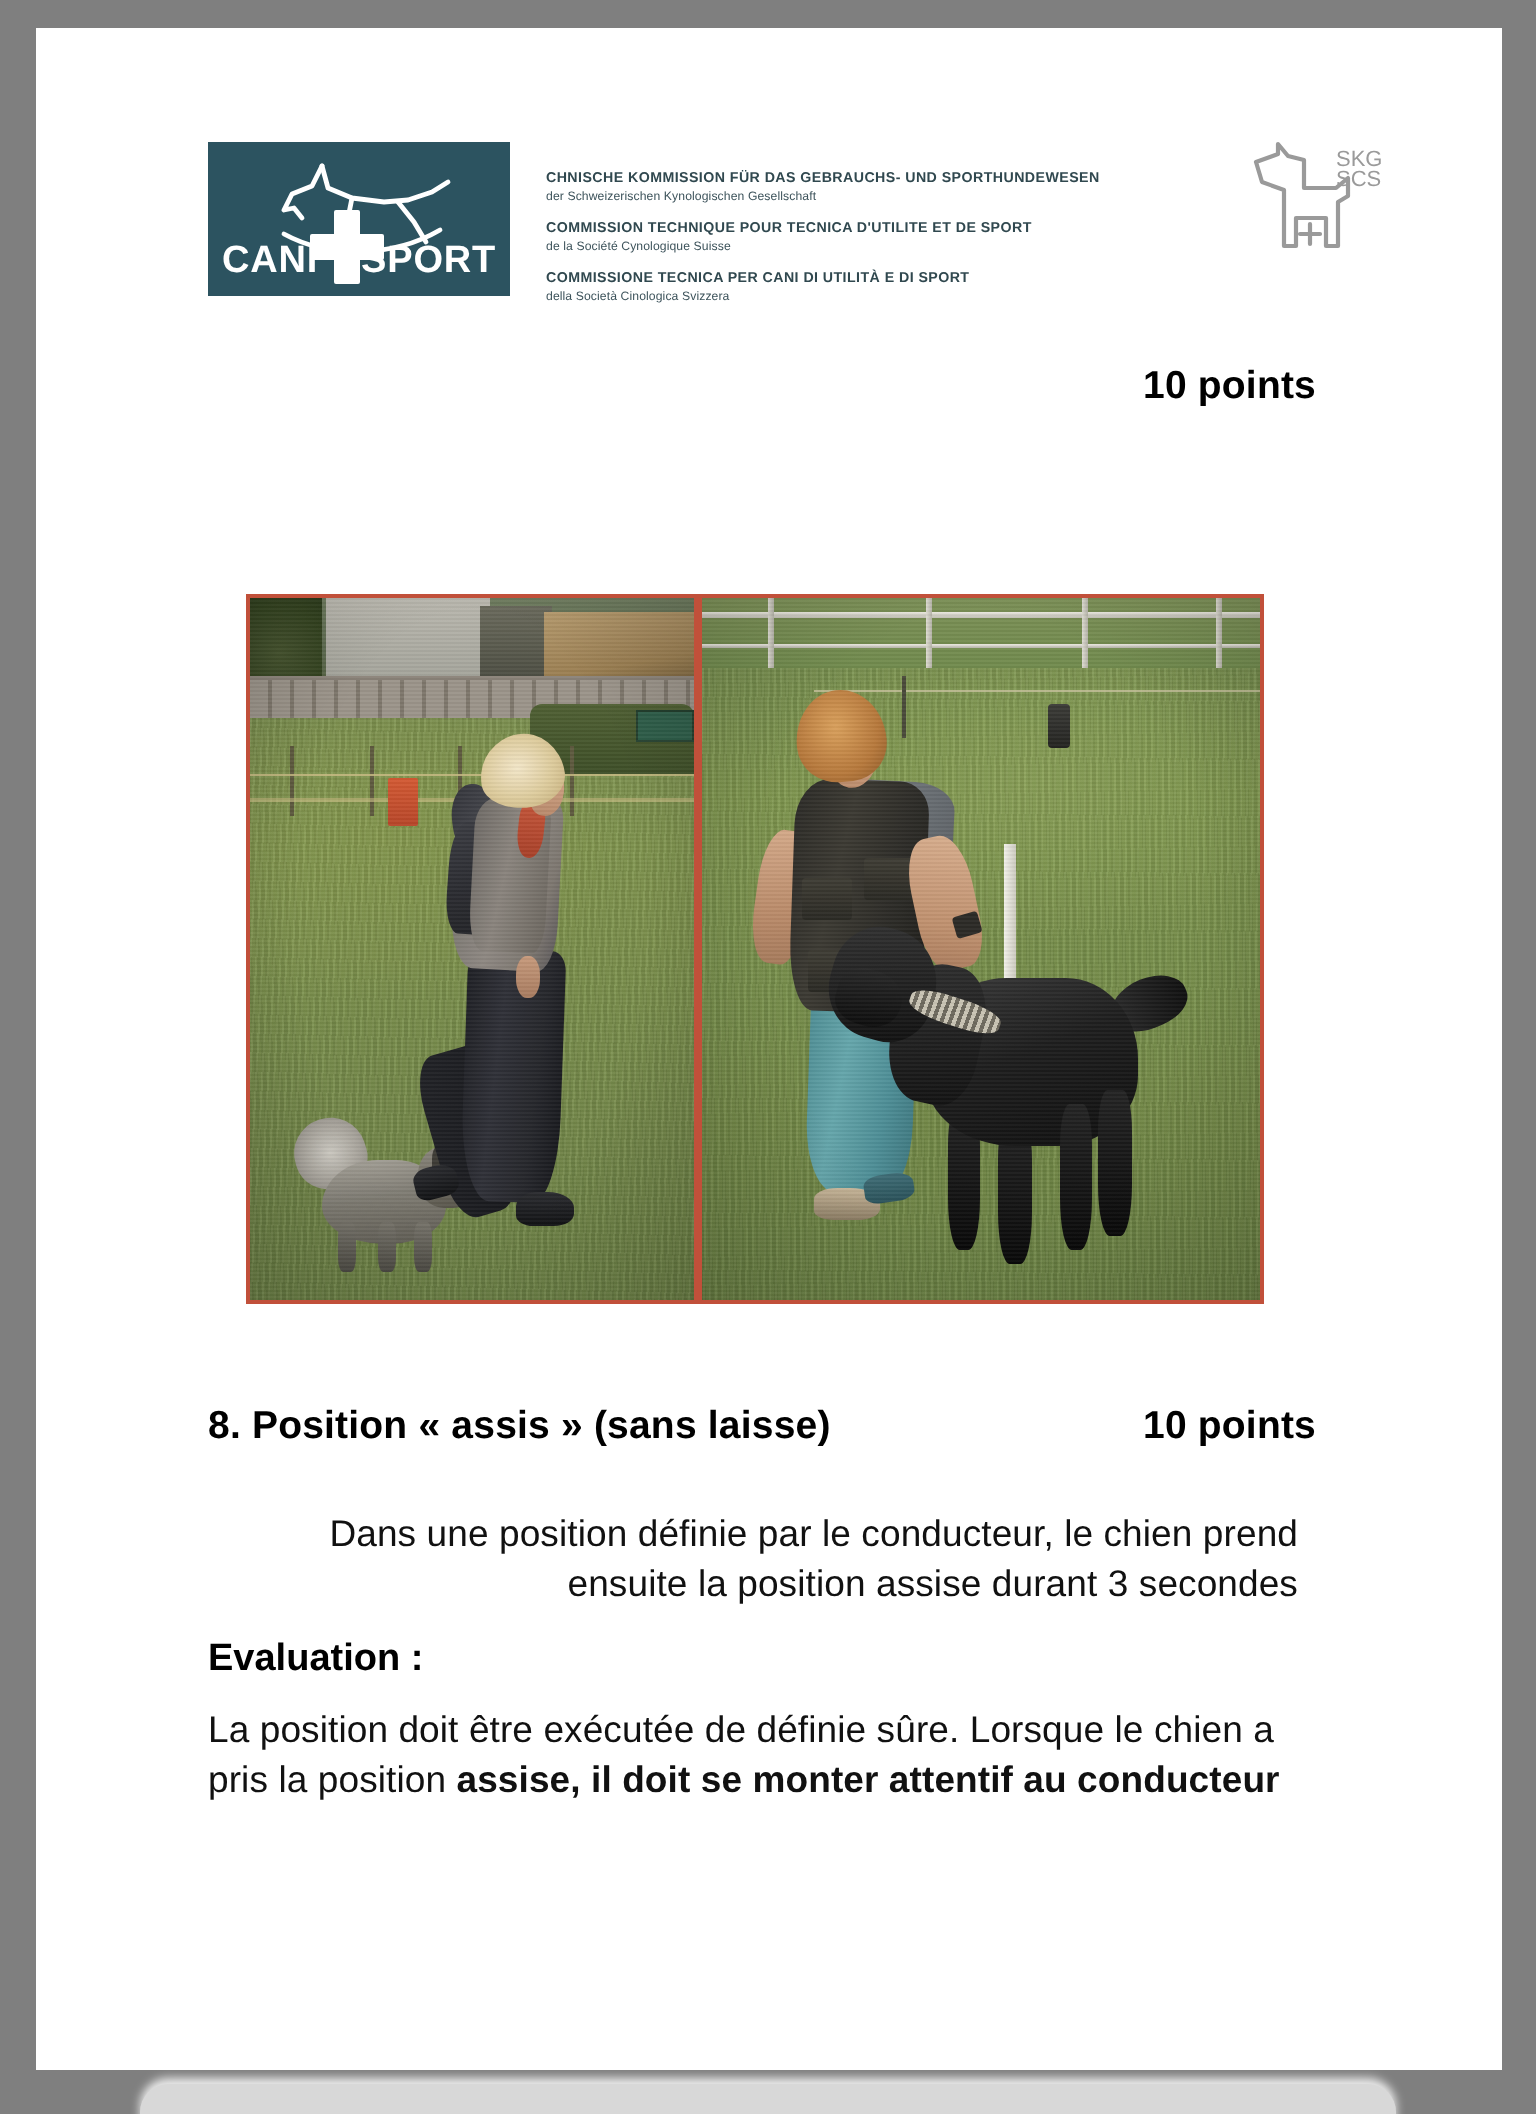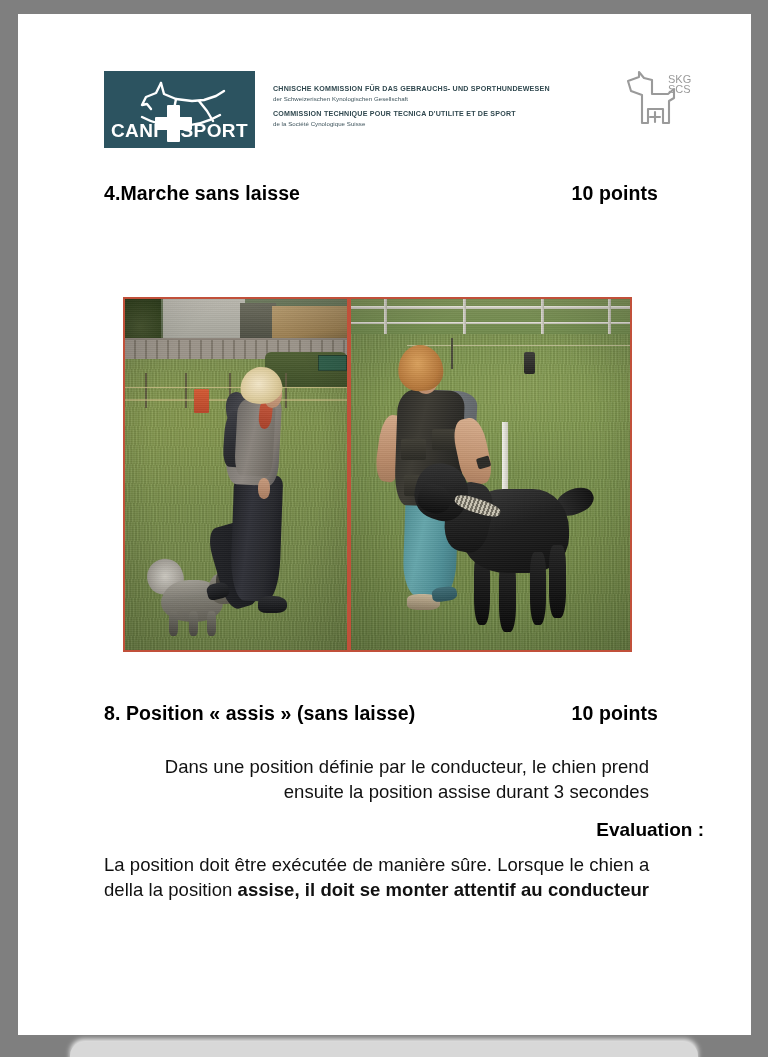--- a/index.html
+++ b/index.html
@@ -528,38 +528,41 @@
 
       <div id="org-text">
         <div class="org-block">
           <div class="org-main">CHNISCHE KOMMISSION FÜR DAS GEBRAUCHS- UND SPORTHUNDEWESEN</div>
           <div class="org-sub">der Schweizerischen Kynologischen Gesellschaft</div>
         </div>
         <div class="org-block">
           <div class="org-main">COMMISSION TECHNIQUE POUR TECNICA D'UTILITE ET DE SPORT</div>
           <div class="org-sub">de la Société Cynologique Suisse</div>
         </div>
+        <div class="org-block">
+          <div class="org-main">COMMISSIONE TECNICA PER CANI DI UTILITÀ E DI SPORT</div>
+          <div class="org-sub">della Società Cinologica Svizzera</div>
+        </div>
       </div>
 
       <div id="skg-logo">
         <svg width="70" height="70" viewBox="0 0 70 70">
           <g fill="none" stroke="#9a9a9a" stroke-width="2.1" stroke-linejoin="round" stroke-linecap="round">
             <path d="M6 16 L17 12 L17 7 L22 13 L30 15 L30 29 L46 29 L52 24 L52 33 L47 36 L47 58 L41 58 L41 44 L26 44 L26 58 L20 58 L20 30 L9 26 Z"></path>
           </g>
           <g fill="none" stroke="#9a9a9a" stroke-width="2.1" stroke-linecap="round">
             <path d="M33 47 L33 57 M28 52 L38 52"></path>
           </g>
           <text x="46" y="18" font-family="Liberation Sans, sans-serif" font-size="11" fill="#9a9a9a">SKG</text>
           <text x="46" y="28" font-family="Liberation Sans, sans-serif" font-size="11" fill="#9a9a9a">SCS</text>
         </svg>
       </div>
     </div>
 
     <div class="content section-head" id="sec4-head">
-      <span class="title">4.Marche sans laisse</span>
       <span class="points">10 points</span>
     </div>
 
 
     <div id="photos">
 
       <div class="photo" id="photo-left">
         <div class="scene">
           <div class="l-sky"></div>
           <div class="l-tree"></div>
@@ -653,18 +656,18 @@
       </div>
     </div>
 
     <div class="content section-head" style="top:688px;">
       <span class="title">8. Position « assis » (sans laisse)</span>
       <span class="points">10 points</span>
     </div>
 
     <div class="content body-text" style="top:740px;width:545px;text-align:right;">Dans une position définie par le conducteur, le chien prend ensuite la position assise durant 3 secondes</div>
 
-    <div class="content eval-head" style="top:805px;text-align:right;">Evaluation :</div>
-
-    <div class="content body-text" style="top:838px;width:560px;"><span>La position doit être exécutée de manière sûre. Lorsque le chien a della la position </span><b>assise, il doit se monter attentif au conducteur</b></div>
+    <div class="content eval-head" style="top:805px;">Evaluation :</div>
+
+    <div class="content body-text" style="top:838px;width:560px;"><span>La position doit être exécutée de définie sûre. Lorsque le chien a pris la position </span><b>assise, il doit se monter attentif au conducteur</b></div>
 
   </div>
 </div>
 
 </body></html>

